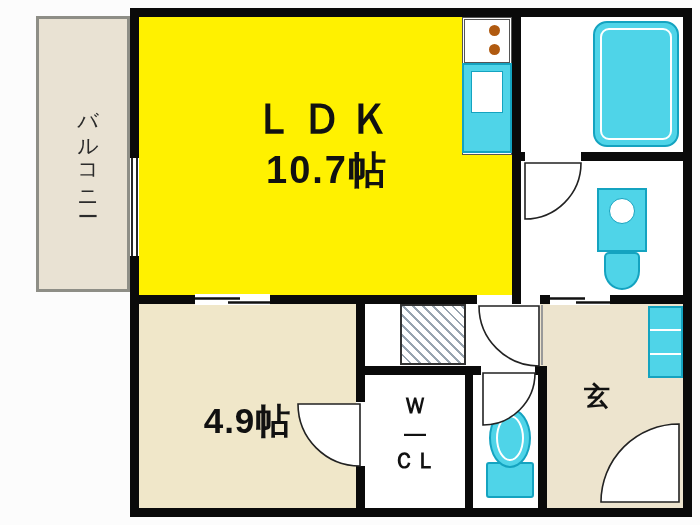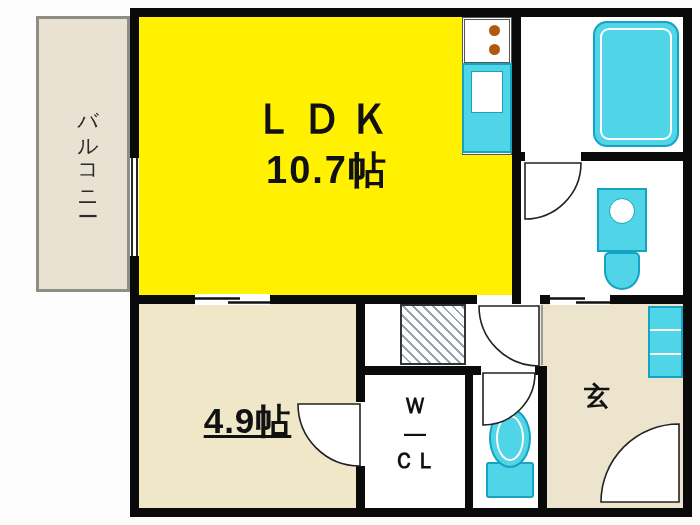--- a/index.html
+++ b/index.html
@@ -102,21 +102,21 @@
     <path d="M298 404 A62 62 0 0 0 360 466 L360 404 Z" fill="#fff" stroke="#222" stroke-width="1.6"></path>
     <path d="M483 425 A52 52 0 0 0 535 373 L483 373 Z" fill="#fff" stroke="#222" stroke-width="1.6"></path>
     <path d="M679 424 A78 78 0 0 0 601 502 L679 502 Z" fill="#fff" stroke="#222" stroke-width="1.6"></path>
   </svg>
 
   <div class="label vtext" style="left:52px;top:62px;width:48px;height:180px;font-size:21px;font-weight:normal;color:#2b2b2b;">バルコニー</div>
 
   <div class="label" style="left:139px;top:96px;width:373px;height:48px;font-size:42px;letter-spacing:6px;">ＬＤＫ</div>
   <div class="label" style="left:139px;top:150px;width:376px;height:44px;font-size:38px;letter-spacing:2px;">10.7帖</div>
 
-  <div class="label" style="left:139px;top:402px;width:217px;height:40px;font-size:35px;letter-spacing:1px;text-decoration:underline;">4.9帖</div>
+  <div class="label" style="left:139px;top:402px;width:217px;height:40px;font-size:35px;letter-spacing:1px;">4.9帖</div>
 
   <div class="label" style="left:365px;top:392px;width:100px;display:flex;flex-direction:column;align-items:center;font-size:22px;line-height:1.25;">
     <span>Ｗ</span>
     <span>―</span>
     <span>ＣＬ</span>
   </div>
 
   <div class="label" style="left:567px;top:382px;width:60px;height:30px;font-size:26px;">玄</div>
 
 </div>

